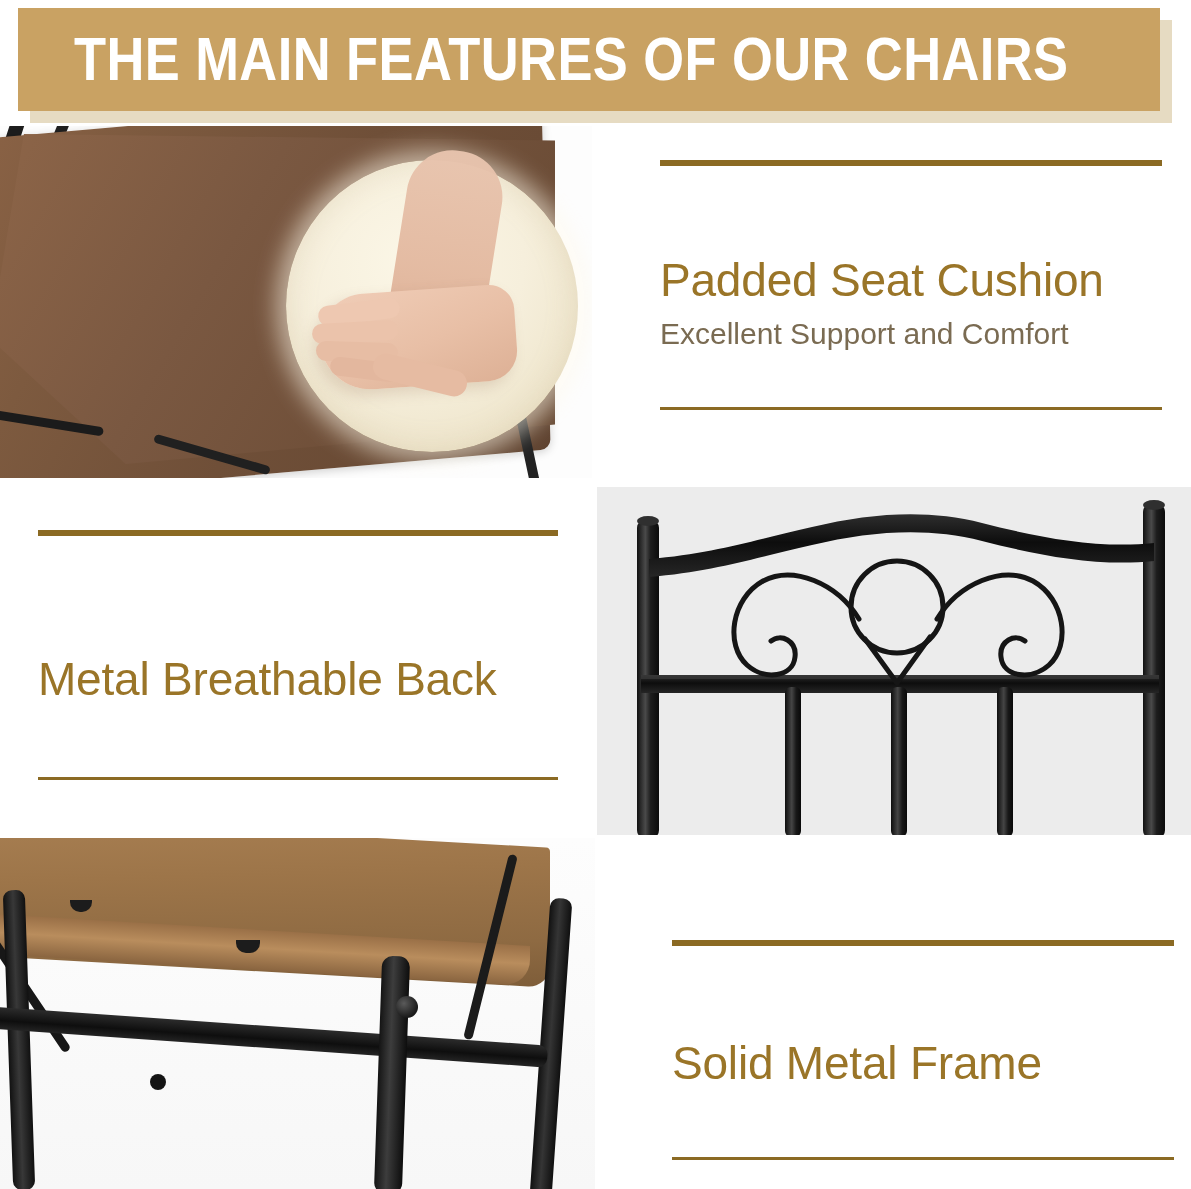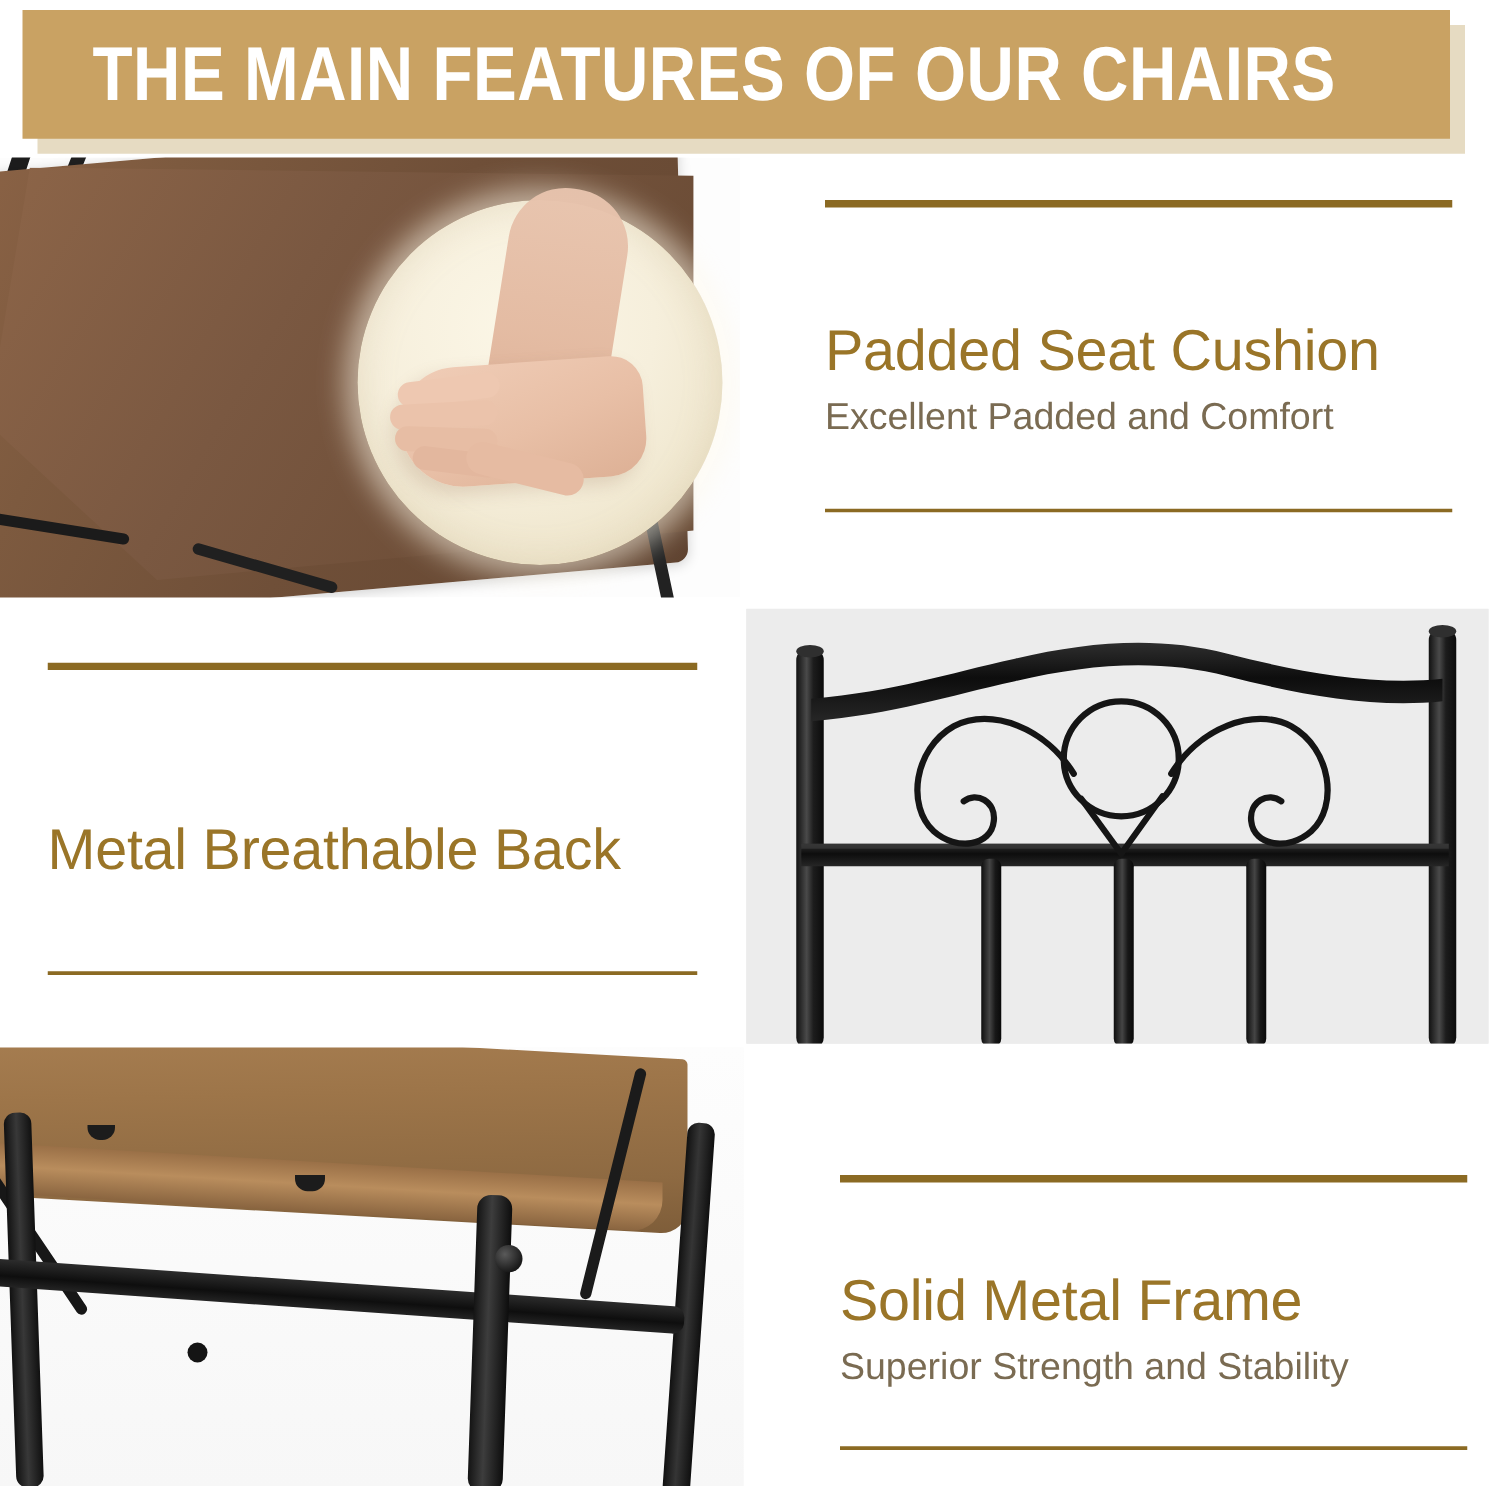--- a/index.html
+++ b/index.html
@@ -178,21 +178,21 @@
     <div class="p1-f2"></div>
     <div class="p1-f3"></div>
     <div class="p1-f4"></div>
     <div class="p1-thumb"></div>
   </div>
 
   <div class="card feature t1 text1">
     <div class="rule-top"></div>
     <div class="feature-body">
       <div class="f-title">Padded Seat Cushion</div>
-      <div class="f-sub">Excellent Padded and Comfort</div>
+      <div class="f-sub">Excellent Support and Comfort</div>
     </div>
     <div class="rule-bottom"></div>
   </div>
 
   <div class="card photo2">
     <svg viewBox="0 0 594 348" width="594" height="348">
       <rect x="0" y="0" width="594" height="348" fill="#ececec"></rect>
       <defs>
         <linearGradient id="postg" x1="0" y1="0" x2="1" y2="0">
           <stop offset="0%" stop-color="#111"></stop>
@@ -261,18 +261,17 @@
     <div class="p3-stretch"></div>
     <div class="p3-legR"></div>
     <div class="p3-bolt"></div>
     <div class="p3-joint"></div>
   </div>
 
   <div class="card feature t3 text3">
     <div class="rule-top"></div>
     <div class="feature-body">
       <div class="f-title">Solid Metal Frame</div>
-      <div class="f-sub">Superior Strength and Stability</div>
     </div>
     <div class="rule-bottom"></div>
   </div>
 
 </div>
 
 </body></html>

